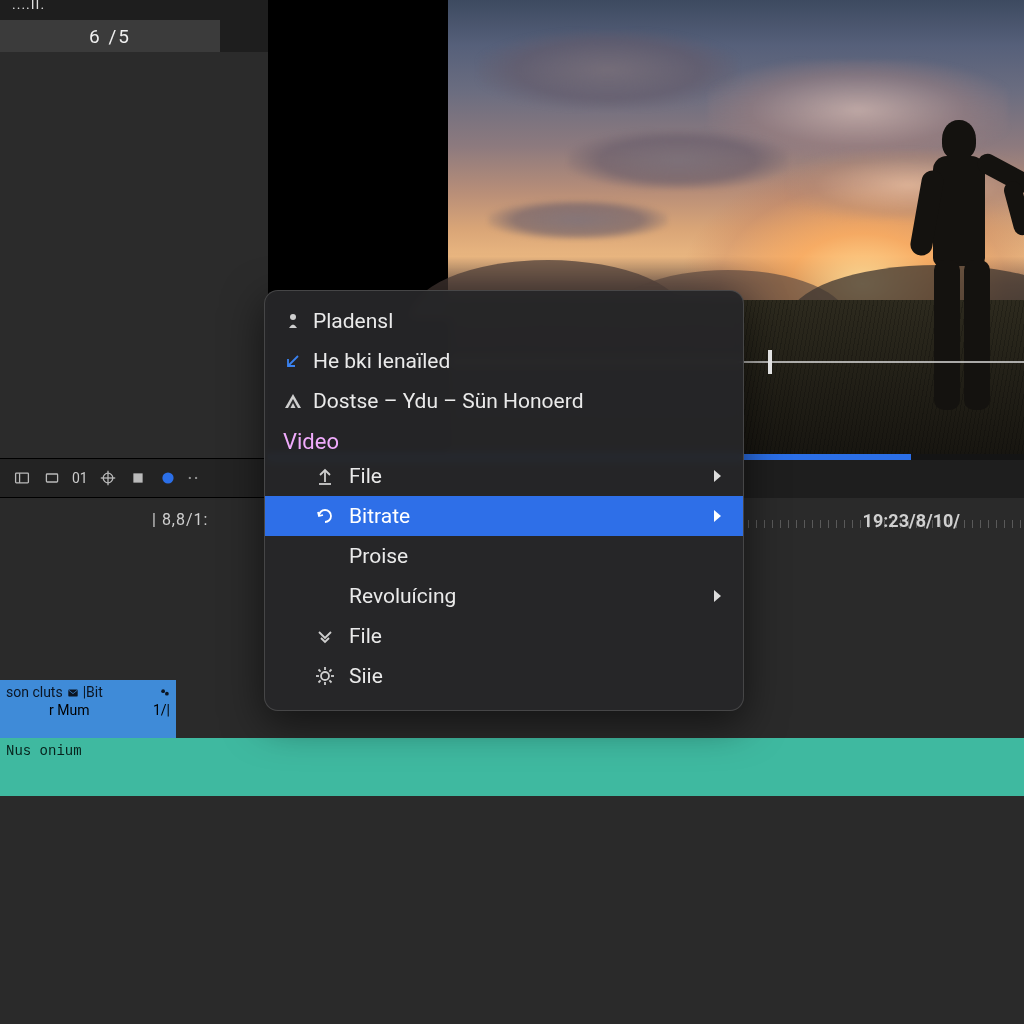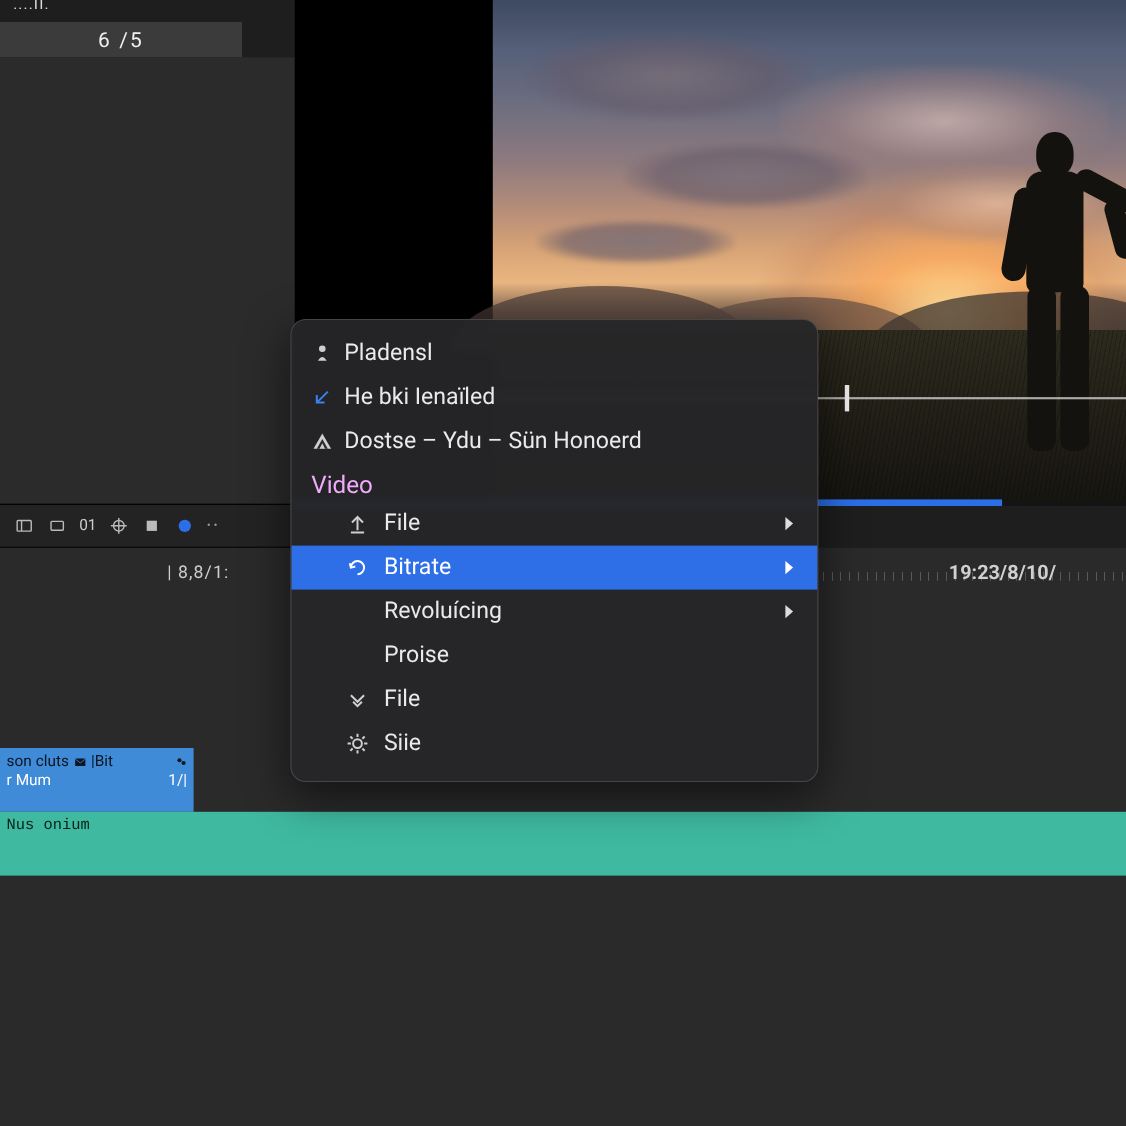--- a/index.html
+++ b/index.html
@@ -232,21 +232,21 @@
     position: absolute;
     left: 0; top: 0;
     width: 176px; height: 58px;
     background: #3f8bd8;
     color: #0a1522;
     font-size: 14px;
     padding: 4px 6px;
     line-height: 1.25;
   }
   .clip-blue .row1 { display: flex; align-items: center; gap: 5px; font-size: 14px; color: #0b1522; }
-  .clip-blue .row2 { display: flex; justify-content: space-between; color: #ffffff; font-size: 14px; }
+  .clip-blue .row2 { display: flex; justify-content: space-between; color: #000000; font-size: 14px; margin-left: 43px; }
 
   .clip-green {
     position: absolute;
     left: 0; top: 58px;
     right: 0;
     height: 58px;
     background: #3fb9a0;
     color: #07221c;
     font-size: 14px;
     padding: 4px 6px;
@@ -480,27 +480,27 @@
           <path d="M4 10 A6 6 0 1 1 10 16"></path>
           <polyline points="3,6 4,10 8,9"></polyline>
         </svg>
     </span>
     <span>Bitrate</span>
     <span class="chev"></span>
   </div>
 
   <div class="menu-item indent">
     <span class="mi-icon"></span>
+    <span>Proise</span>
+  </div>
+
+  <div class="menu-item indent">
+    <span class="mi-icon"></span>
     <span>Revoluícing</span>
     <span class="chev"></span>
-  </div>
-
-  <div class="menu-item indent">
-    <span class="mi-icon"></span>
-    <span>Proise</span>
   </div>
 
   <div class="menu-item indent">
     <span class="mi-icon">
       <svg viewBox="0 0 20 20">
           <polyline points="4,6 10,12 16,6"></polyline>
           <polyline points="6,12 10,16 14,12"></polyline>
         </svg>
     </span>
     <span>File</span>

